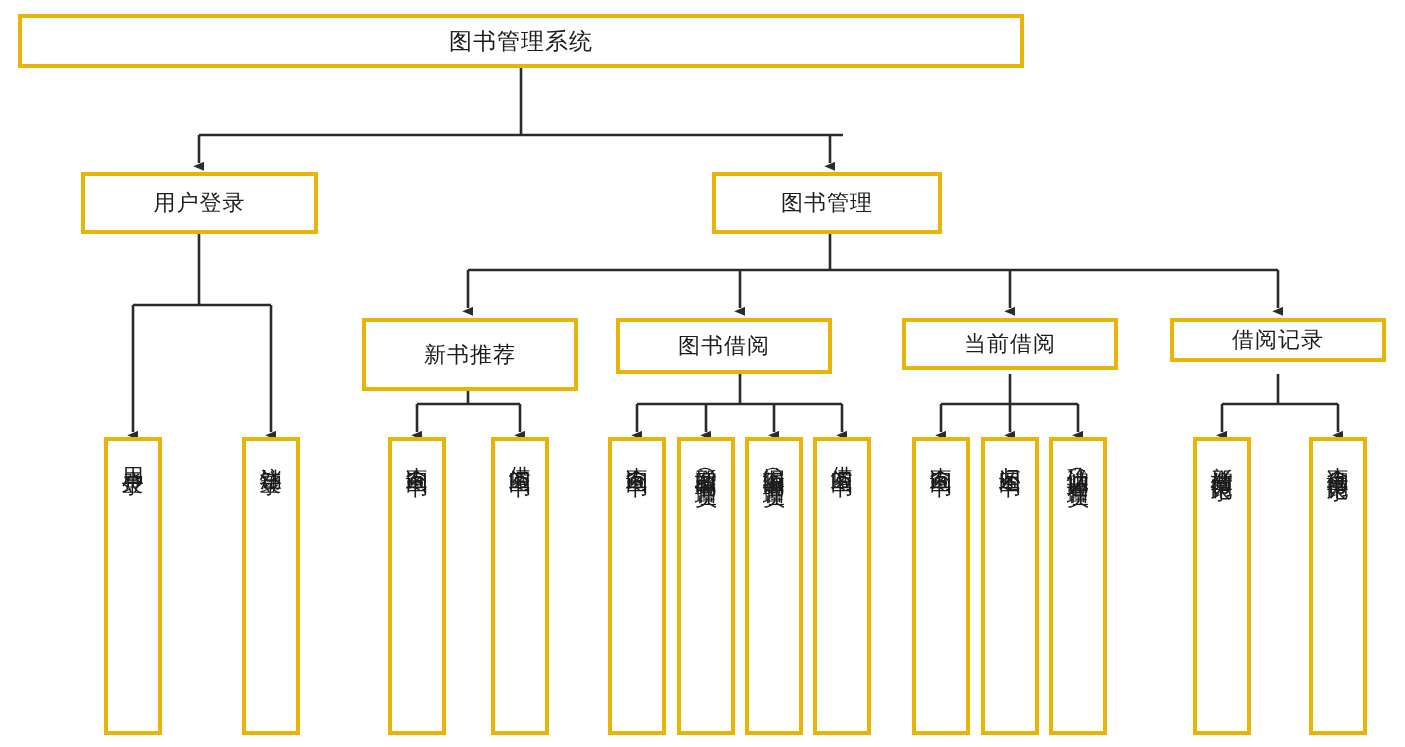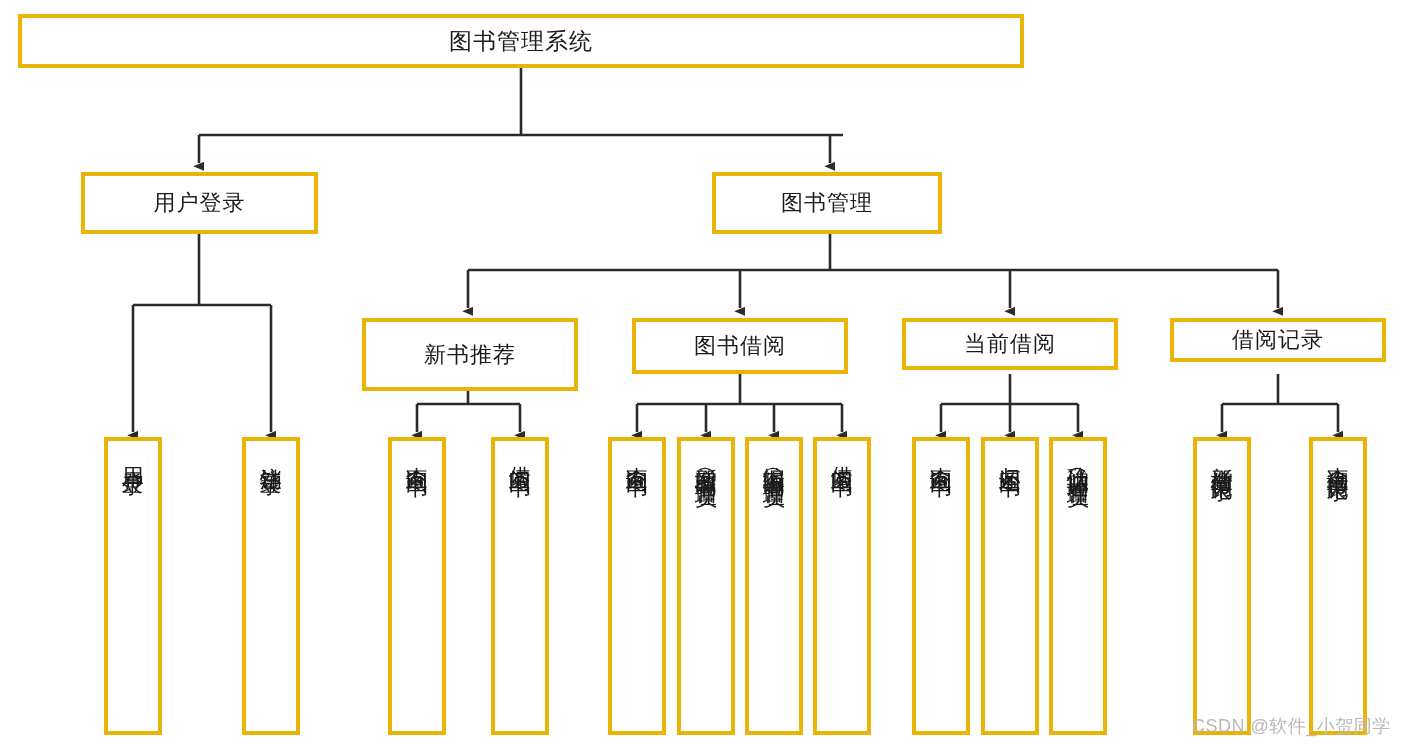--- a/index.html
+++ b/index.html
@@ -131,21 +131,21 @@
   </div>
 
   <div class="node horiz" style="left:712px; top:172px; width:230px; height:62px;">
     <span class="label">图书管理</span>
   </div>
 
   <div class="node horiz" style="left:362px; top:318px; width:216px; height:73px;">
     <span class="label">新书推荐</span>
   </div>
 
-  <div class="node horiz" style="left:632px; top:318px; width:216px; height:56px;">
+  <div class="node horiz" style="left:616px; top:318px; width:216px; height:56px;">
     <span class="label">图书借阅</span>
   </div>
 
   <div class="node horiz" style="left:902px; top:318px; width:216px; height:52px;align-items:center;">
     <span class="label">当前借阅</span>
   </div>
 
   <div class="node horiz" style="left:1170px; top:318px; width:216px; height:44px;">
     <span class="label">借阅记录</span>
   </div>
@@ -195,15 +195,14 @@
   </div>
 
   <div class="node vert" style="left:1193px; top:437px; width:58px; height:298px;">
     <span class="label">新增借阅记录</span>
   </div>
 
   <div class="node vert" style="left:1309px; top:437px; width:58px; height:298px;">
     <span class="label">查询借阅记录</span>
   </div>
 
-  <div class="watermark" style="left:1192px; top:714px;">CSDN @软件_小贺同学</div>
 
 </div>
 
 </body></html>

